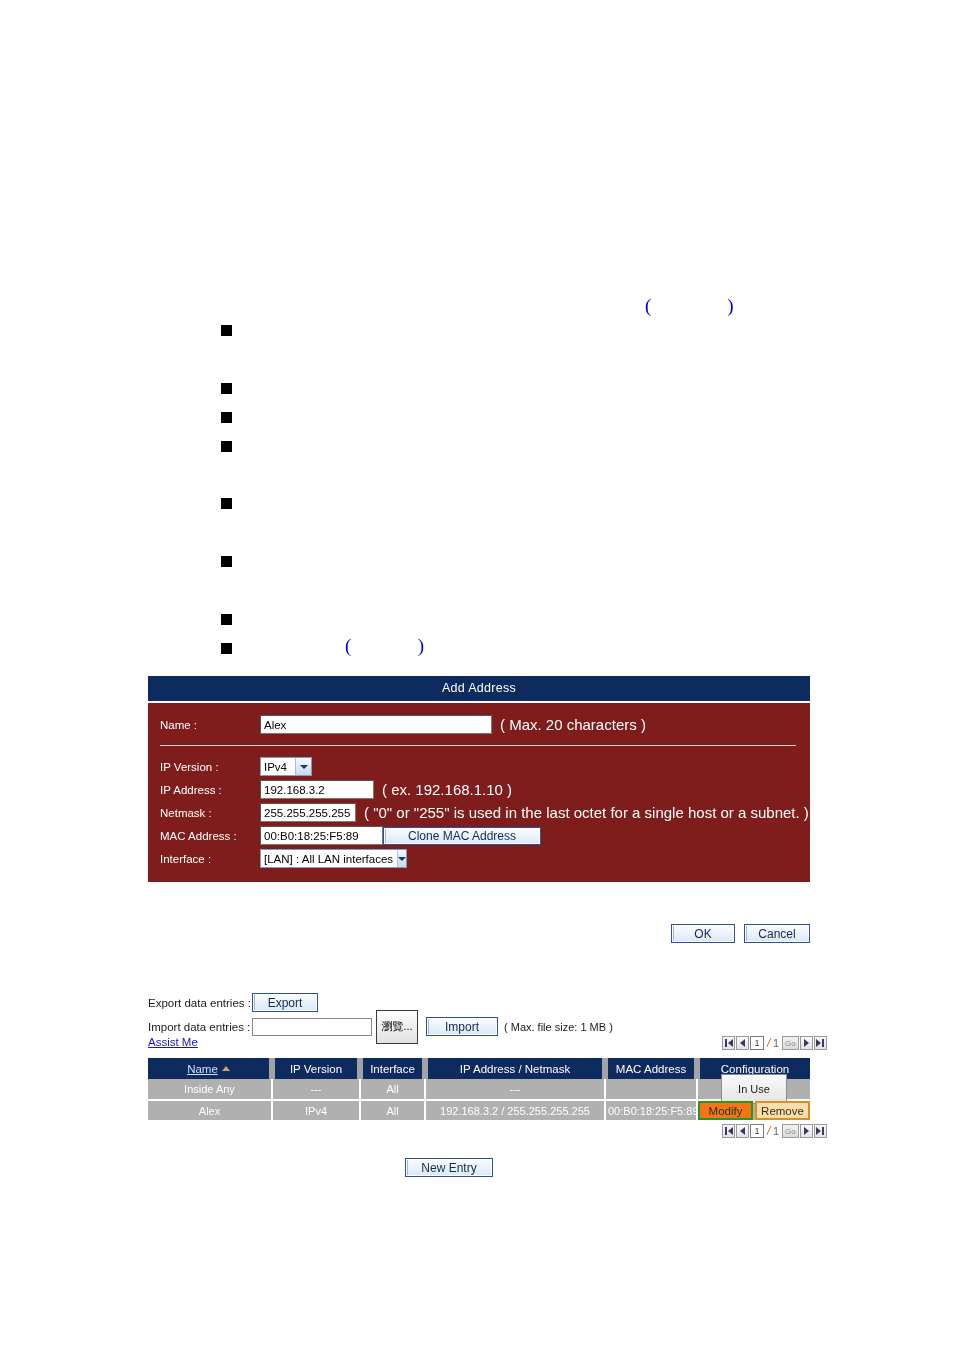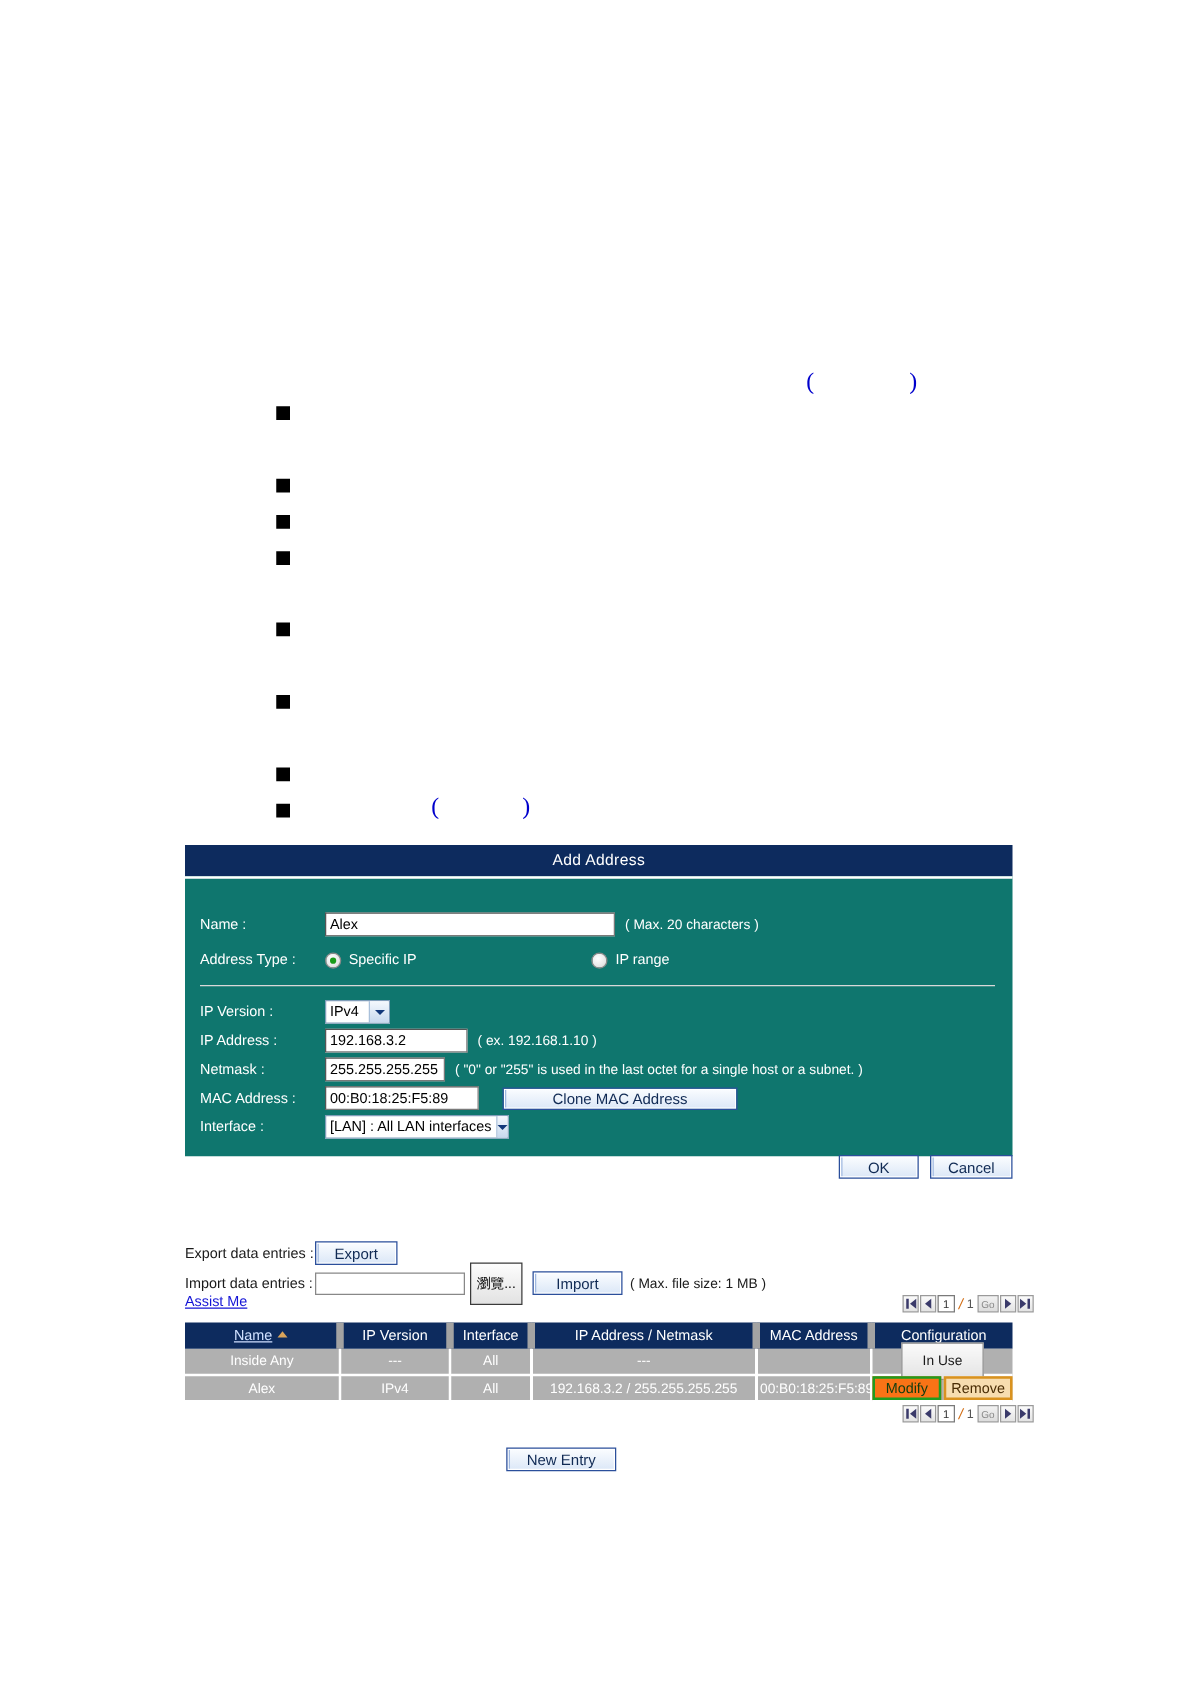--- a/index.html
+++ b/index.html
@@ -37,40 +37,40 @@
   }
   .panel-title {
     background: #0d2b5e;
     color: #ffffff;
     font-size: 12.5px;
     text-align: center;
     padding: 5px 0 6px 0;
     letter-spacing: .3px;
   }
   .panel-body {
-    background: #0f766e;
+    background: #7f1d1d;
     border-top: 2px solid #ffffff;
-    padding: 25px 0 12px 0;
+    padding: 10px 0 12px 0;
   }
   .frow {
     display: flex;
     align-items: center;
     min-height: 22px;
     padding: 2px 0 2px 12px;
   }
   .flabel {
     width: 100px;
     flex: 0 0 100px;
     color: #ffffff;
     font-size: 11.5px;
     white-space: nowrap;
   }
   .fhint {
     color: #ffffff;
-    font-size: 11px;
+    font-size: 15px;
     margin-left: 8px;
     white-space: nowrap;
   }
   .txtbox {
     border: 1px solid #7a7a7a;
     border-top-color: #555;
     border-left-color: #555;
     background: #ffffff;
     color: #000000;
     font-size: 11.5px;
@@ -151,21 +151,21 @@
     background: linear-gradient(#fbfdff, #dbe7f7);
     border: 1px solid #2b4f9b;
     box-shadow: inset 0 0 0 1px #ffffff, 2px 0 0 #9fb8e0 inset;
     color: #102a54;
     font-size: 12px;
     height: 19px;
     padding: 0 10px;
     white-space: nowrap;
     font-family: "Liberation Sans", sans-serif;
   }
-  .btn-clone { width: 188px; margin-left: 19px; height: 18px; }
+  .btn-clone { width: 158px; margin-left: 0; height: 18px; }
   .btn-ok { width: 64px; }
   .btn-cancel { width: 66px; }
   .btn-export { width: 66px; }
   .btn-import { width: 72px; }
   .btn-new { width: 88px; }
 
   .okrow {
     position: absolute;
     left: 148px; top: 924px;
     width: 662px;
@@ -356,32 +356,20 @@
   <div class="panel-title">Add Address</div>
 
   <div class="panel-body">
 
     <div class="frow">
       <span class="flabel">Name :</span>
       <input class="txtbox txt-name" type="text" value="Alex" style="">
       <span class="fhint">( Max. 20 characters )</span>
     </div>
 
-    <div class="frow" style="margin-top:6px;">
-      <span class="flabel">Address Type :</span>
-      <span class="radio-wrap">
-        <span class="radio on"></span>
-        <span class="radio-label">Specific IP</span>
-      </span>
-      <span class="radio-gap"></span>
-      <span class="radio-wrap">
-        <span class="radio"></span>
-        <span class="radio-label">IP range</span>
-      </span>
-    </div>
 
     <div class="divider"></div>
 
     <div class="frow">
       <span class="flabel">IP Version :</span>
       <span class="select sel-ipver">
         <span class="sel-text">IPv4</span>
         <span class="arrowbox">
             <span class="arrow-dn"></span>
           </span>

